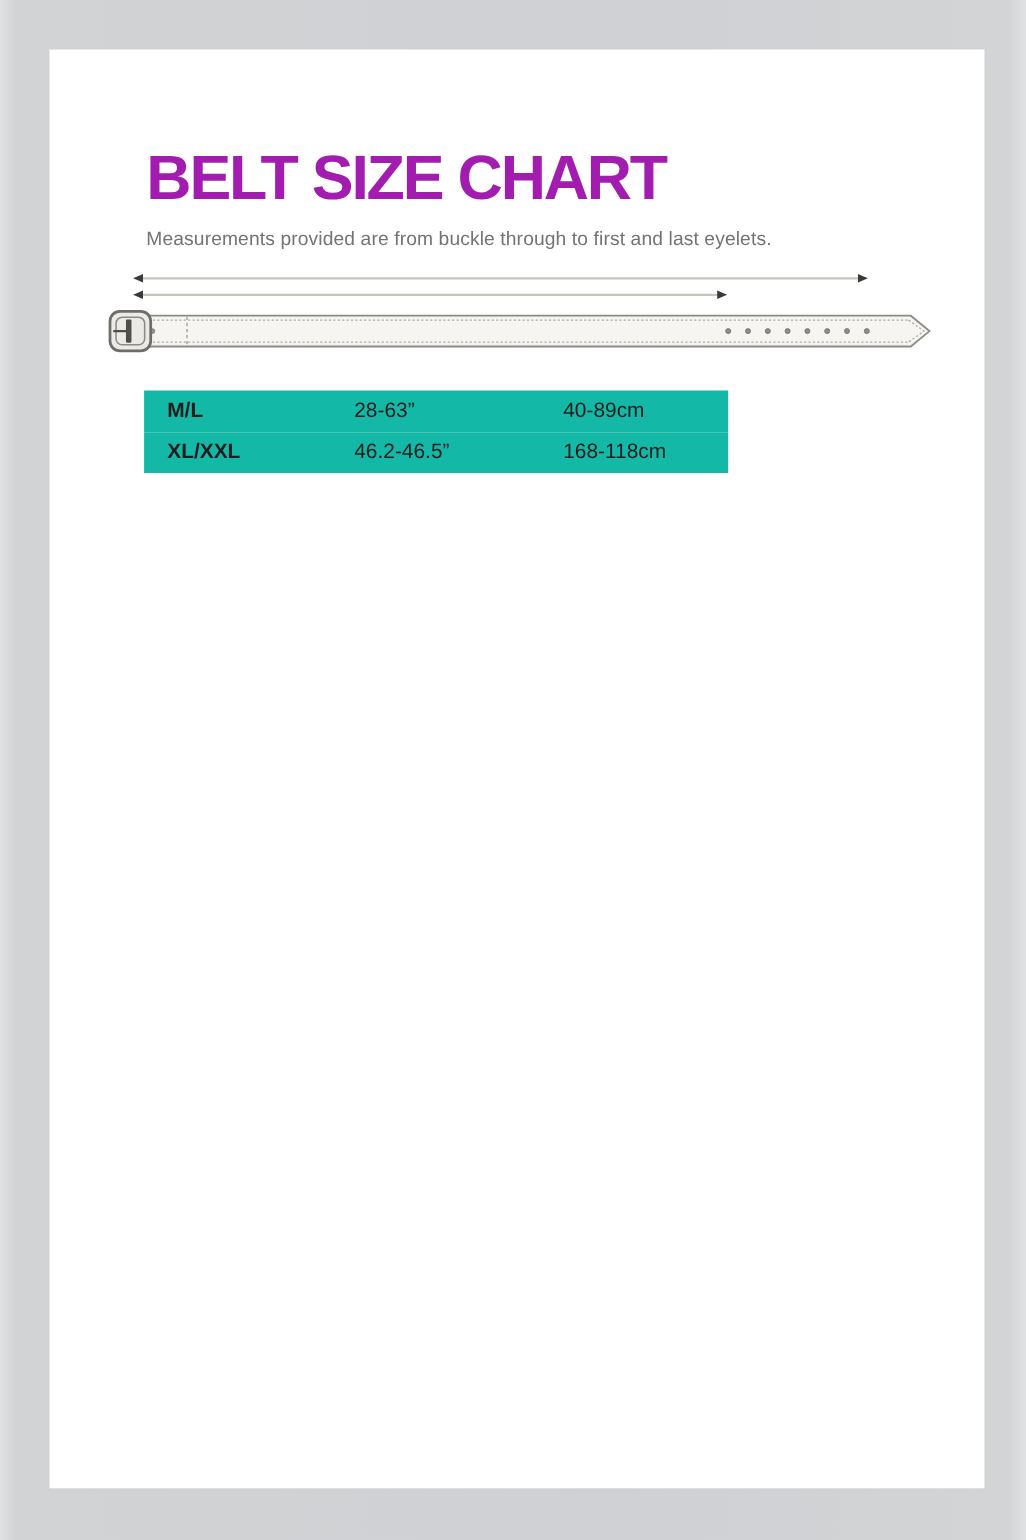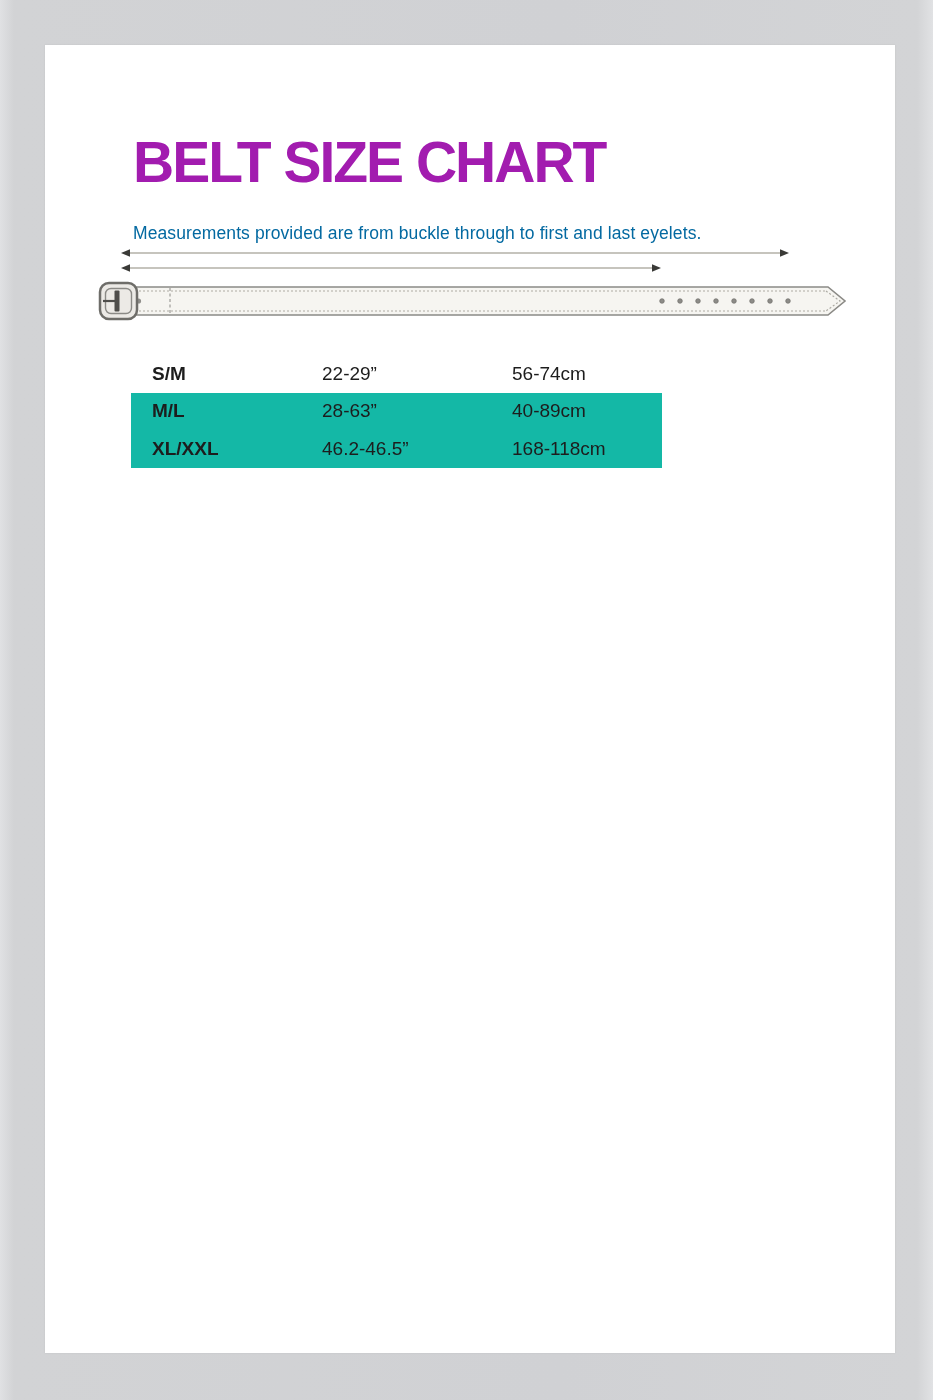--- a/index.html
+++ b/index.html
@@ -11,22 +11,22 @@
   .card{
     position:absolute;left:45px;top:45px;width:850px;height:1308px;
     background:#ffffff;box-shadow:0 0 2px rgba(0,0,0,0.08);
   }
   .title{
     position:absolute;left:88px;top:86px;margin:0;
     font-size:57px;font-weight:bold;letter-spacing:-2px;
     color:#a21caf;line-height:1.1;white-space:nowrap;
   }
   .subtitle{
-    position:absolute;left:88px;top:178px;margin:0;
-    font-size:17.5px;color:#0369a1;letter-spacing:0.1px;white-space:nowrap;
+    position:absolute;left:88px;top:162px;margin:0;
+    font-size:17.5px;color:#737373;letter-spacing:0.1px;white-space:nowrap;
   }
   .belt-svg{position:absolute;left:50px;top:200px;}
   .size-table{
     position:absolute;left:86px;top:310px;width:531px;
   }
   .size-row{
     display:flex;align-items:center;height:37.5px;
     font-size:19px;color:#1d1d1d;
   }
   .size-row.alt{background:#14b8a6;}
@@ -81,25 +81,20 @@
     <g>
       <circle cx="43.5" cy="56" r="2.6" fill="#908f8b"></circle>
       <rect x="5" y="38" width="37" height="36" rx="9" fill="#eceae6" stroke="#6e6d69" stroke-width="2.5"></rect>
       <rect x="10.5" y="43.5" width="26" height="25" rx="5.5" fill="none" stroke="#8b8a86" stroke-width="1.4"></rect>
       <line x1="8" y1="56" x2="21" y2="56" stroke="#4f4e4b" stroke-width="2.2"></line>
       <rect x="19.5" y="45.5" width="5" height="21" fill="#4f4e4b" rx="1"></rect>
     </g>
   </svg>
 
   <div class="size-table">
-    <div class="size-row">
-      <span class="col-size">S/M</span>
-      <span class="col-in">22-29”</span>
-      <span class="col-cm">56-74cm</span>
-    </div>
     <div class="size-row alt">
       <span class="col-size">M/L</span>
       <span class="col-in">28-63”</span>
       <span class="col-cm">40-89cm</span>
     </div>
     <div class="size-row alt">
       <span class="col-size">XL/XXL</span>
       <span class="col-in">46.2-46.5”</span>
       <span class="col-cm">168-118cm</span>
     </div>

